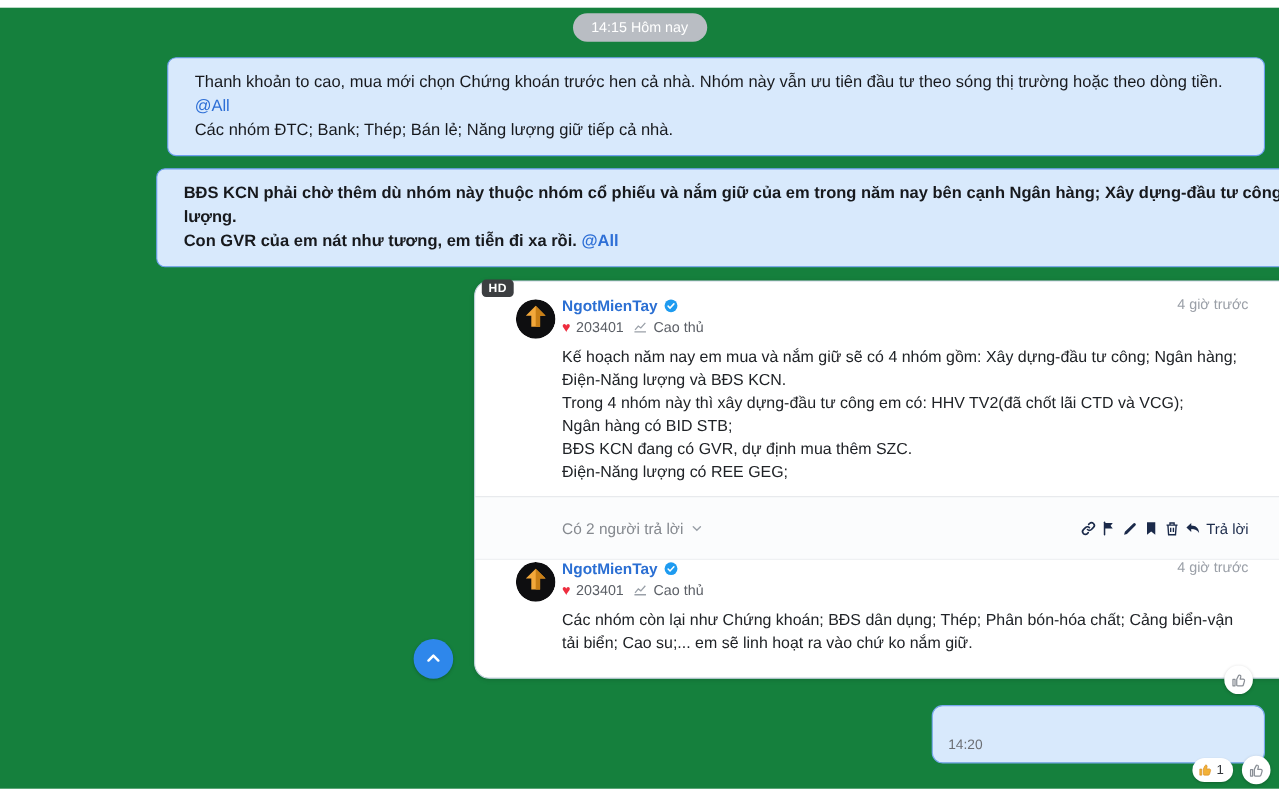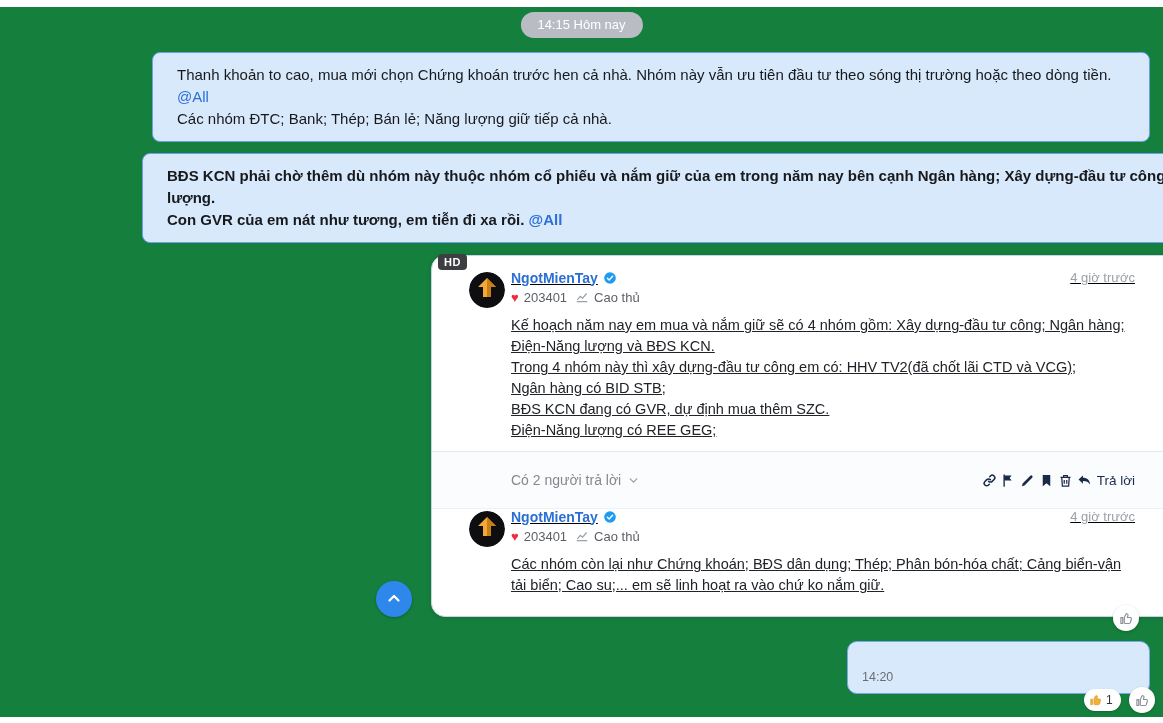--- a/index.html
+++ b/index.html
@@ -24,31 +24,31 @@
   .card { position:absolute; left:383px; top:255px; width:757px; height:362px;
     background:#fff; border:1px solid #c9d4e2; border-radius:14px;
     box-shadow:0 1px 5px rgba(0,0,0,.14);margin-left:48px; }
   .hd-badge { position:absolute; left:6px; top:-2px; background:#3c3e41; color:#fff;
     font-size:11px; font-weight:bold; padding:2px 6px; border-radius:4px; letter-spacing:.5px; z-index:3; }
 
   .post { position:absolute; left:0; right:0; padding-left:79px; padding-right:52px; }
   .post1 { top:13px; }
   .post2 { top:252px; }
   .avatar { position:absolute; left:37px; top:3px; width:36px; height:36px; border-radius:50%; cursor:pointer; }
-  .prow1 { display:flex; justify-content:space-between; align-items:center; height:17px;text-decoration:underline; }
+  .prow1 { display:flex; justify-content:space-between; height:17px; }
   .uname { display:flex; align-items:center; gap:5px; font-size:14px; font-weight:bold;
     color:var(--username-blue,#2b6fd3); cursor:pointer; }
   .uname svg { width:14px; height:14px; }
   .ptime { font-size:13px; color:#9ba0a8; }
   .prow2 { margin-top:3px; height:16px; display:flex; align-items:center; gap:5px;
     font-size:13px; color:#5b5f66; }
   .heart { color:var(--heart-red,#ee2d3e); font-size:13px; line-height:1; }
   .rank-ic { width:14px; height:14px; margin-left:3px; }
   .pcontent { margin-top:10px; font-size:14.5px; line-height:21px; color:#202327; }
-  .pcontent p { margin:0;text-decoration:underline; }
+  .pcontent p { margin:0; }
 
   .replies-bar { position:absolute; left:0; right:0; top:195px; height:58px;
     border-top:1px solid #e6e8eb; border-bottom:1px solid #eef0f2; background:#fbfcfd;
     display:flex; align-items:center; justify-content:space-between;
     padding:0 52px 0 79px; }
   .replies-left { display:flex; align-items:center; gap:6px; color:#85898f; font-size:14px; cursor:pointer; }
   .replies-left svg { width:13px; height:13px; }
   .toolbar { display:flex; align-items:center; gap:4px; color:var(--toolbar-navy,#1b2a4a); }
   .tool { display:flex; align-items:center; cursor:pointer; }
   .tool svg { width:15px; height:15px; }

